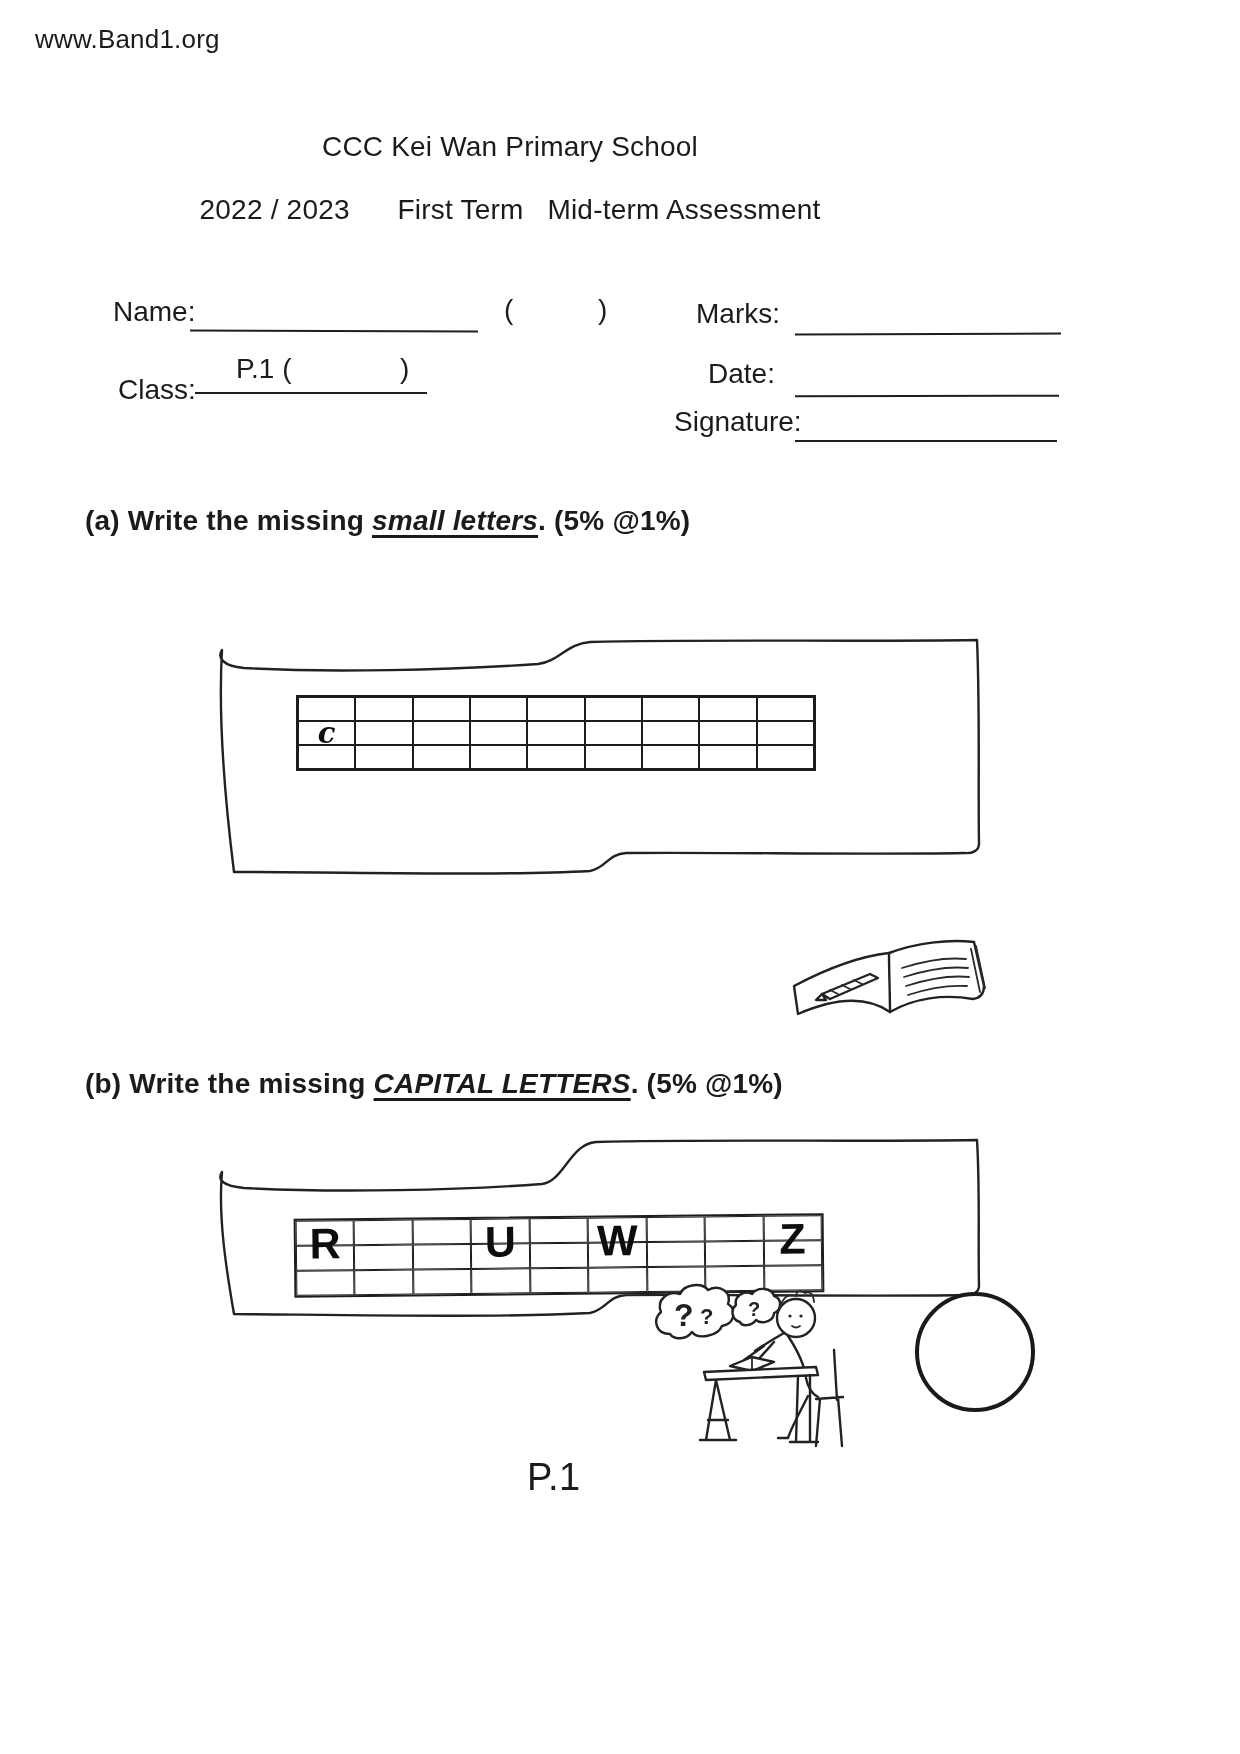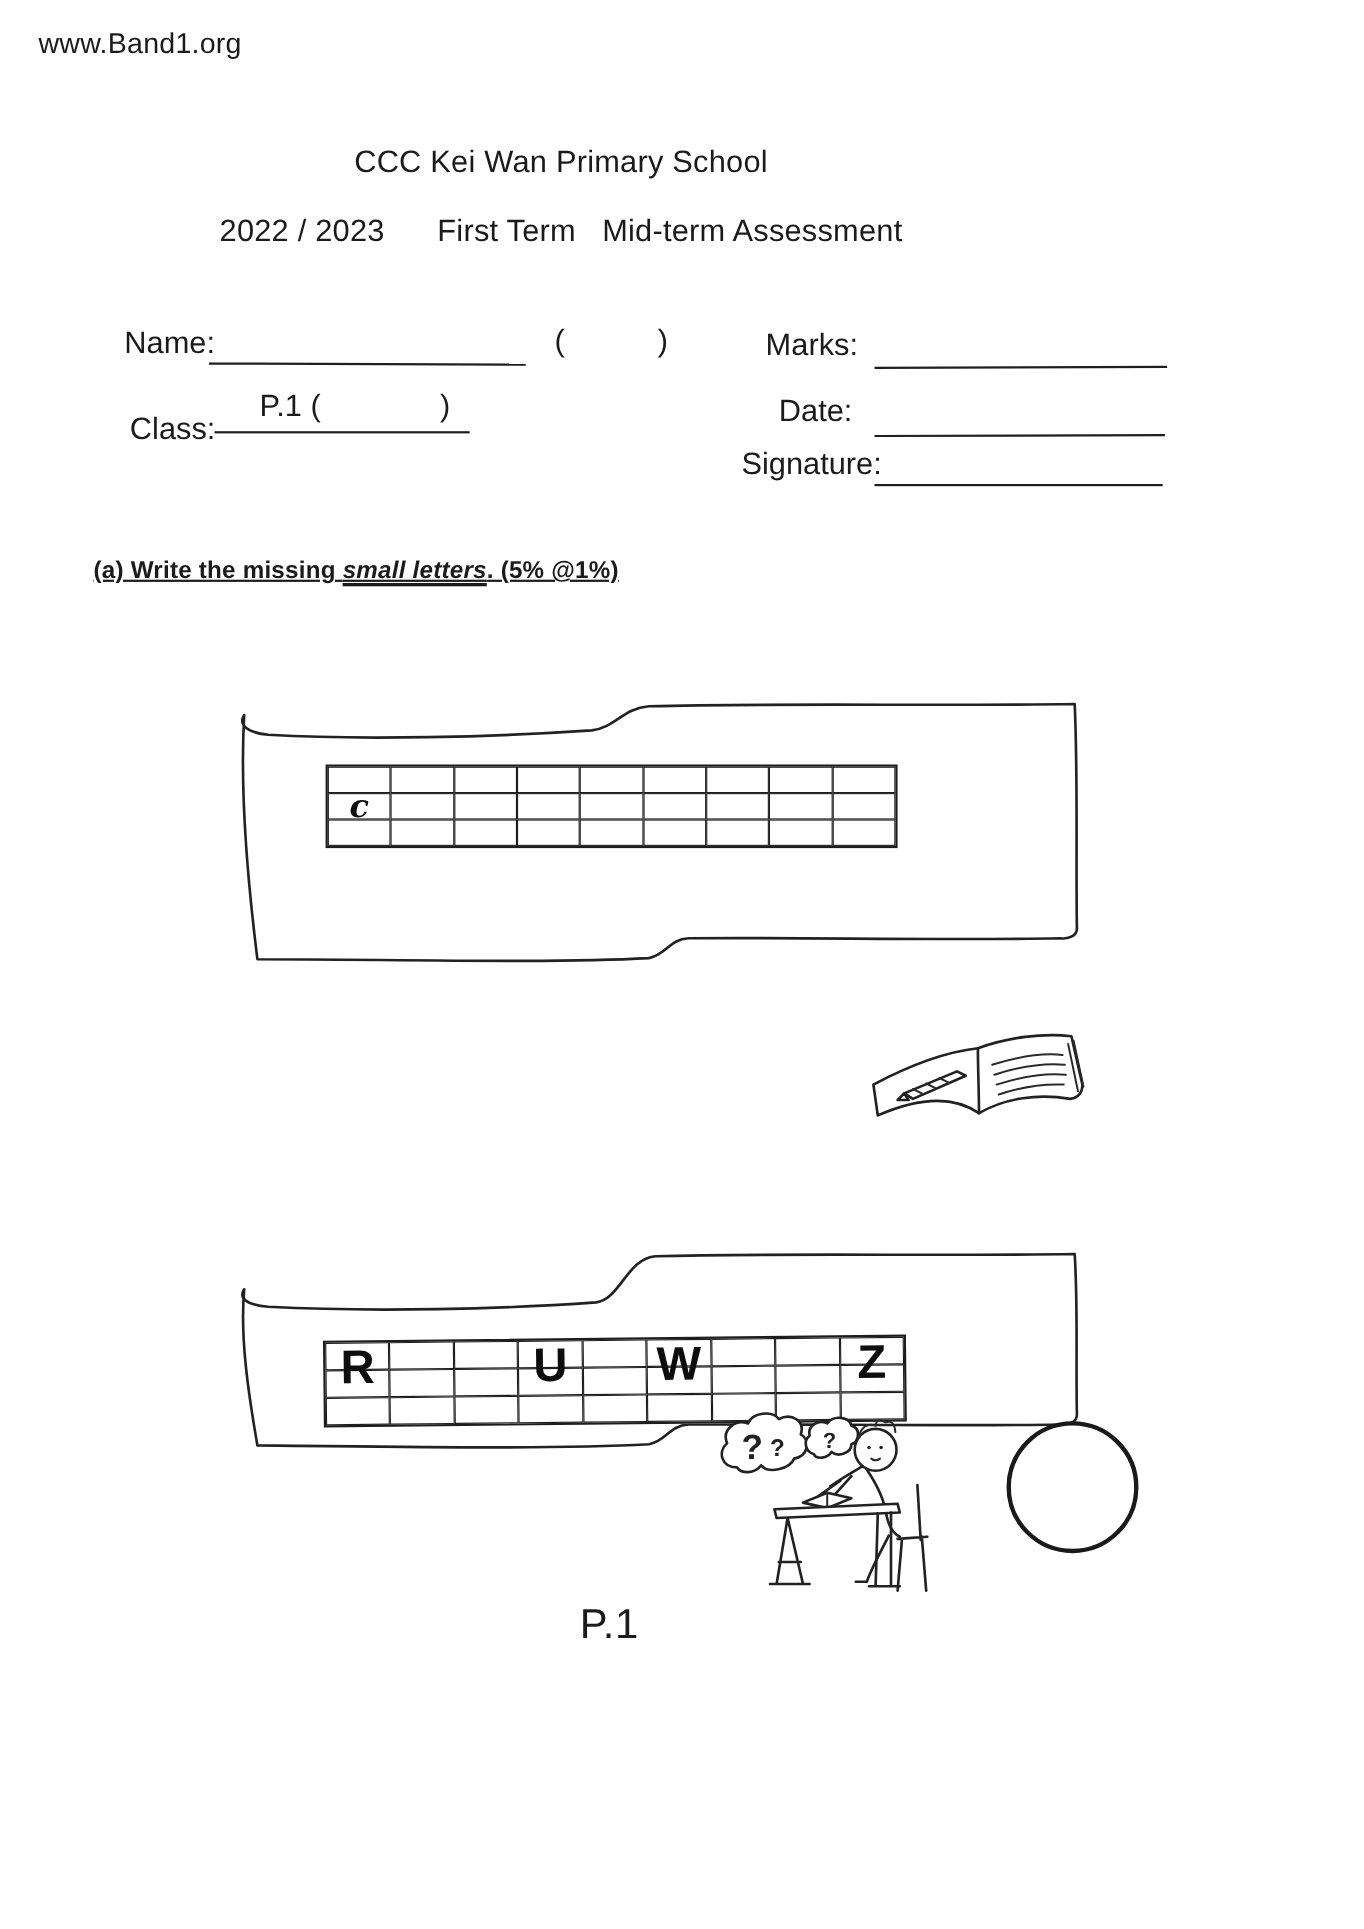--- a/index.html
+++ b/index.html
@@ -12,21 +12,21 @@
     color:#1b1b1b;
     overflow:hidden;
   }
   .abs{position:absolute;}
   .pre{white-space:pre;}
   .watermark{left:35px;top:24px;font-size:26px;letter-spacing:0.2px;}
   .h-line{left:0;width:1020px;text-align:center;font-size:28px;letter-spacing:0.2px;}
   .label{font-size:28px;margin-left:18px;}
   .u-line{height:0;border-top:2px solid #1f1f1f;}
   .heading{font-size:29px;font-weight:700;letter-spacing:0.2px;}
-  .instr{font-size:22px;font-weight:700;letter-spacing:0.2px;text-decoration:underline;}
+  .instr{font-size:28px;font-weight:700;letter-spacing:0.2px;}
   .emph{font-style:italic;text-decoration:underline;text-decoration-thickness:3px;text-underline-offset:5px;}
   .banner-svg{pointer-events:none;}
   .hw-grid{
     display:grid;
     border:2px solid #1d1d1d;
     background:#fff;
   }
   .hw-cell{border:1px solid #1d1d1d;}
   .grid-letter{
     position:absolute;
@@ -124,20 +124,21 @@
   <svg class="abs" style="left:786px;top:928px;" width="210" height="102" viewBox="0 0 210 102">
     <path class="ink-fill" d="M8,58 C42,40 76,28 103,25 C130,15 162,11 188,14 L198,58 C198,66 194,70 187,71 C158,66 128,70 104,84 C78,66 44,72 12,86 Z"></path>
     <path class="ink" d="M103,25 C103,45 104,65 104,84"></path>
     <path class="ink-thin" d="M190,18 L199,60 M185,21 L194,64"></path>
     <path class="ink-thin" d="M116,40 C138,33 160,29 180,31 M118,49 C140,42 162,38 182,40 M120,58 C142,51 163,47 183,49 M122,67 C143,60 162,57 181,58"></path>
     <path class="ink-fill" d="M36,66 L84,46 L92,50 L44,71 Z"></path>
     <path class="ink-thin" d="M44,62 L52,66 M56,57 L64,61 M68,52 L76,56"></path>
     <path class="ink" d="M36,66 L30,72 L40,72 Z"></path>
   </svg>
 
+  <div class="abs instr" style="left:85px;top:1068px;"><span class="pre">(b) Write the missing </span><span class="emph">CAPITAL LETTERS</span><span class="pre">. (5% @1%)</span></div>
 
   <svg class="abs banner-svg" style="left:208px;top:1128px;" width="784" height="212" viewBox="0 0 784 212">
     <path class="ink-fill" d="M14,44 C9,52 15,58 36,60 C130,65 252,62 334,56 C356,53 362,16 388,14 C500,11 650,14 769,12 C772,60 770,110 771,158 C771,164 765,168 756,167 C650,169 520,166 418,167 C400,168 398,182 382,185 C288,190 140,187 26,186 C18,140 10,88 14,44 Z"></path>
   </svg>
 
   <div class="abs hw-grid" id="grid-b" style="left: 294px; top: 1216px; width: 526px; height: 75px; transform: rotate(-0.6deg); grid-template-columns: repeat(9, 1fr); grid-template-rows: repeat(3, 1fr);">
       <div class="hw-cell"></div>
       <div class="hw-cell"></div>
       <div class="hw-cell"></div>
       <div class="hw-cell"></div>

